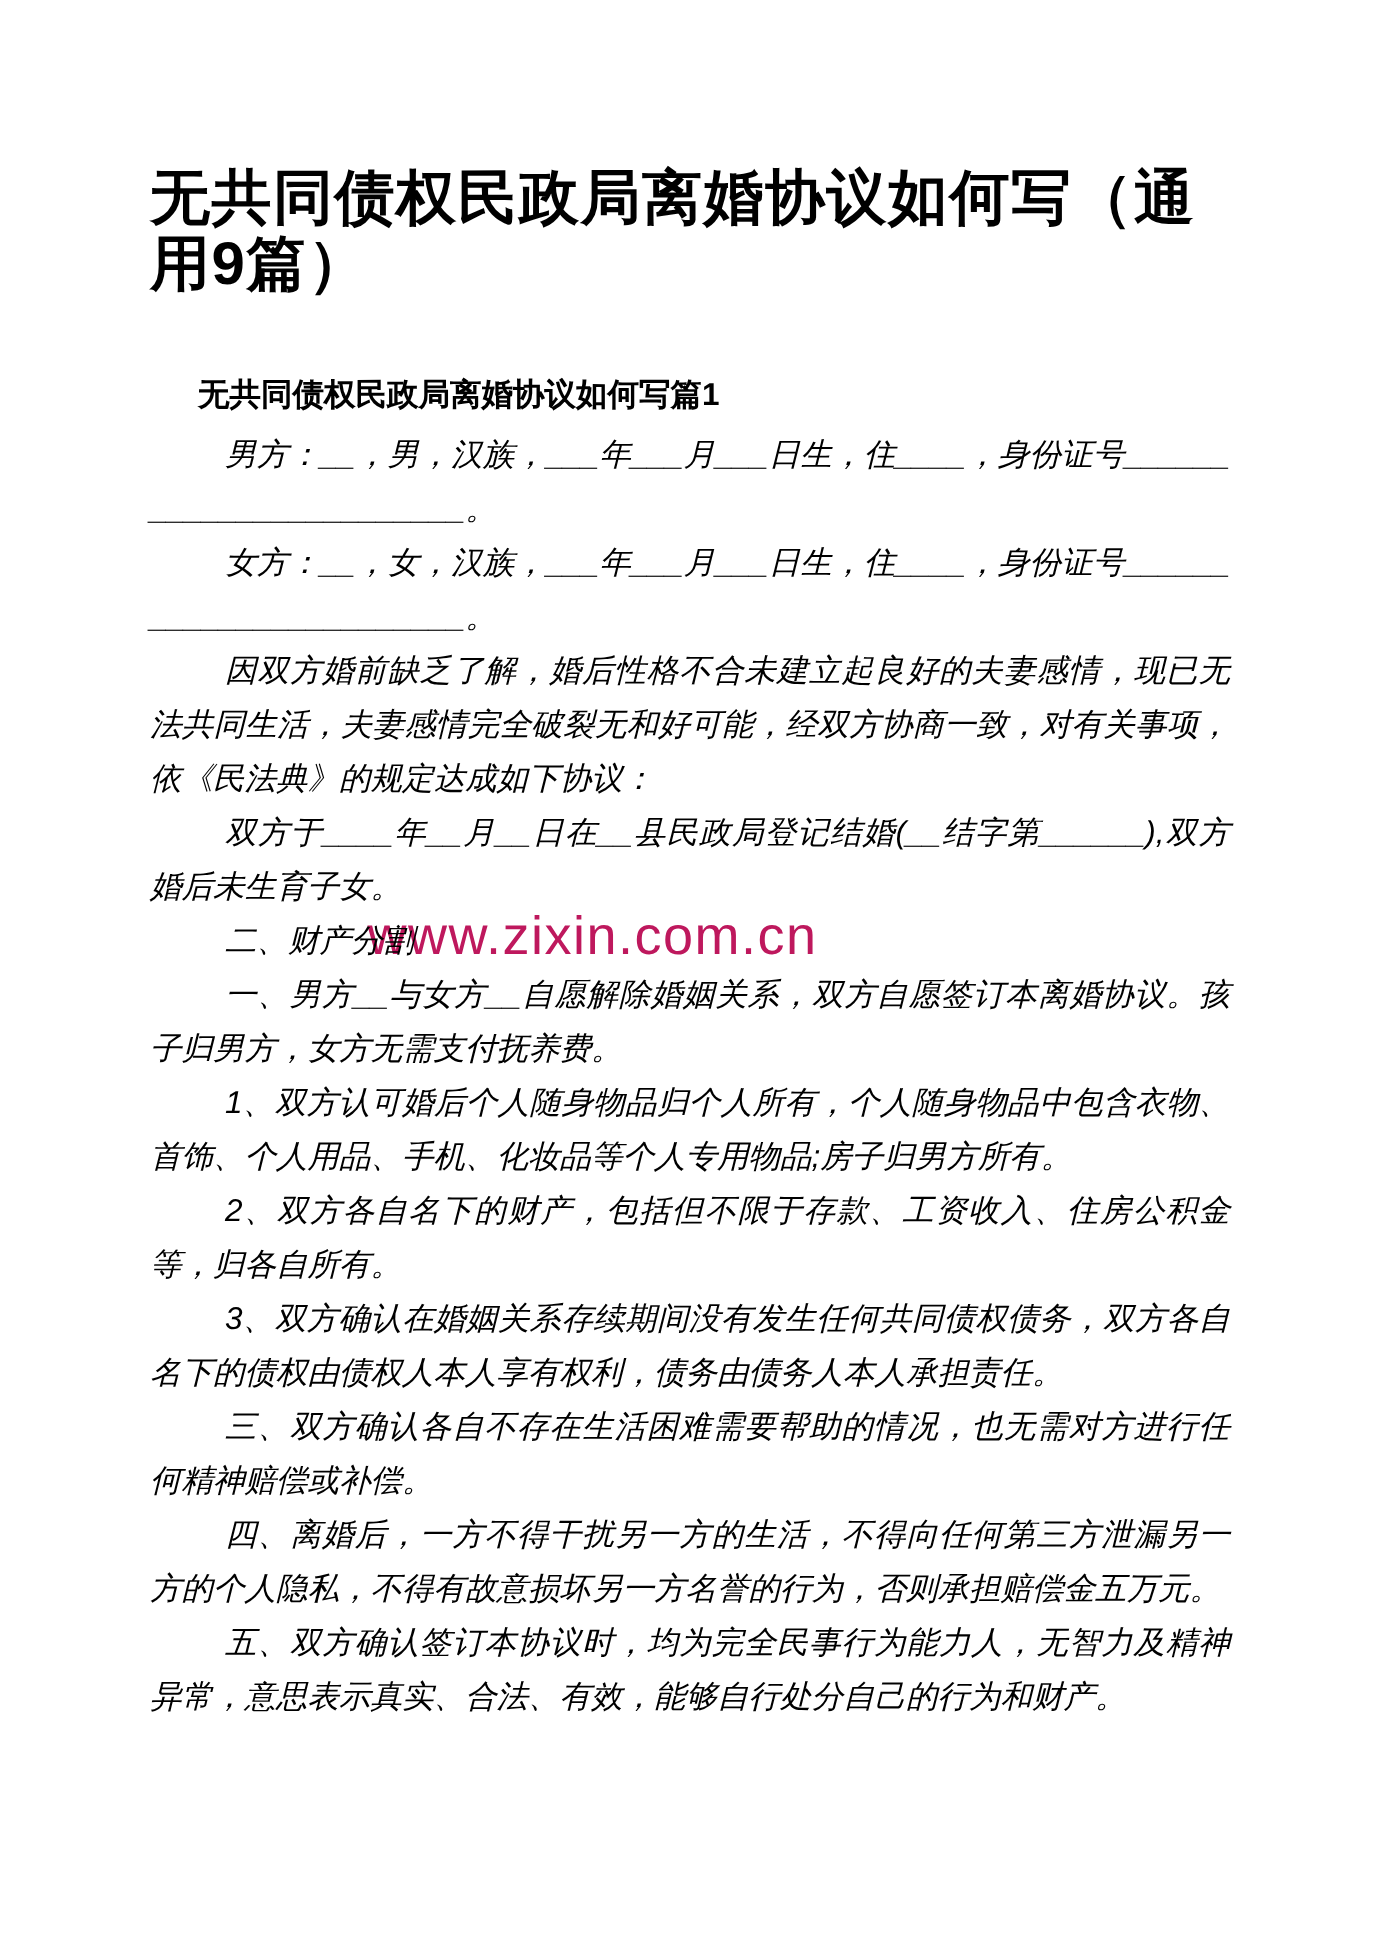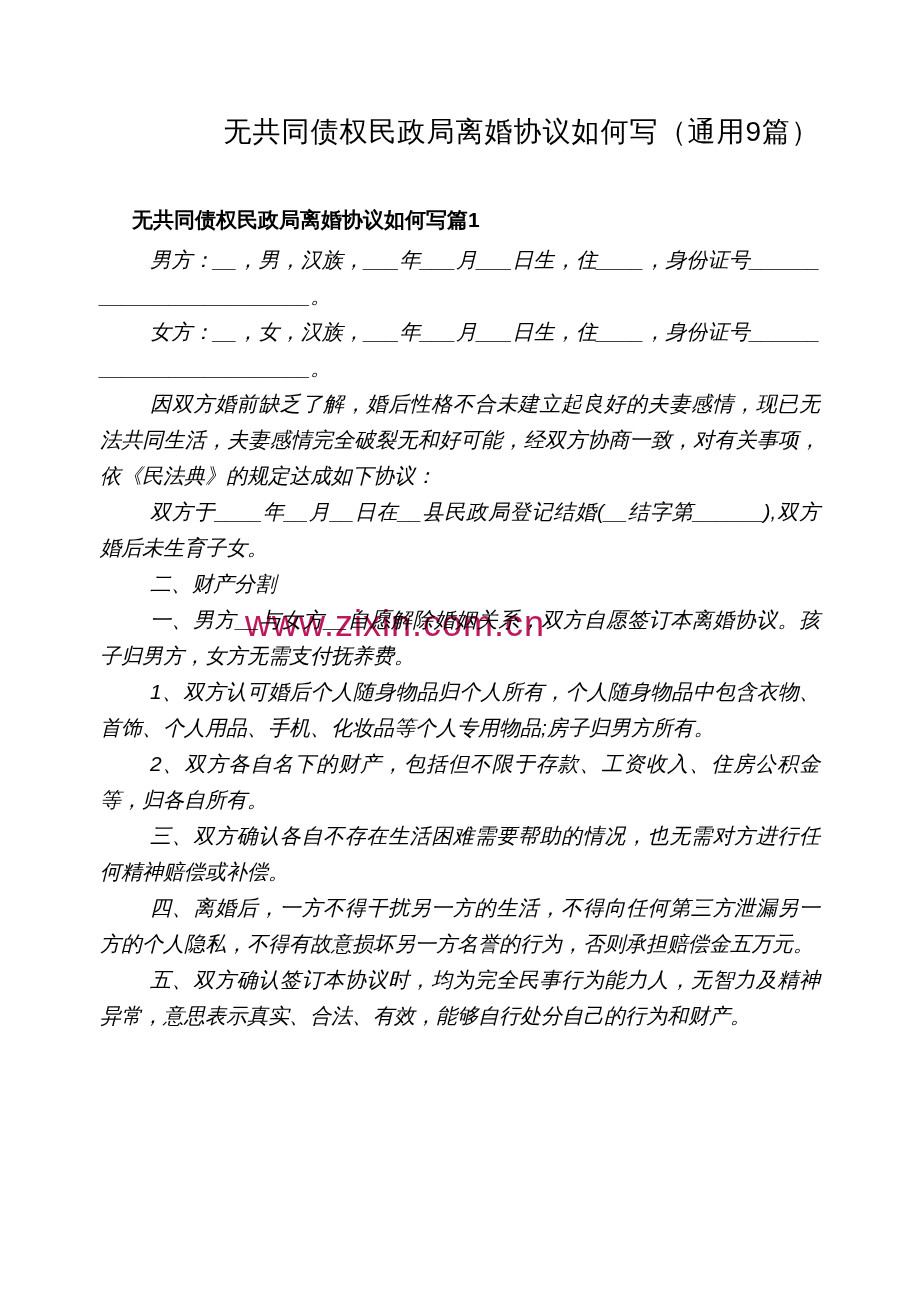--- a/index.html
+++ b/index.html
@@ -35,24 +35,24 @@
     user-select: none;
     pointer-events: none;
     text-align: center;
   }
   .doc {
     position: relative;
     z-index: 1;
   }
   .doc-title {
     margin: 0 0 48px 0;
-    font-size: 28px;
+    font-size: 40px;
     line-height: 44px;
-    font-weight: normal;
-    text-align: right;
+    font-weight: bold;
+    text-align: left;
     letter-spacing: 1px;
   }
   .section-heading {
     margin: 0 0 4px 0;
     padding-left: 32px;
     font-size: 21px;
     line-height: 36px;
     font-weight: bold;
   }
   .para {
@@ -79,18 +79,19 @@
     <h2 class="section-heading">无共同债权民政局离婚协议如何写篇1</h2>
 
     <p class="para">男方：__，男，汉族，___年___月___日生，住____，身份证号________________________。</p>
     <p class="para">女方：__，女，汉族，___年___月___日生，住____，身份证号________________________。</p>
     <p class="para">因双方婚前缺乏了解，婚后性格不合未建立起良好的夫妻感情，现已无法共同生活，夫妻感情完全破裂无和好可能，经双方协商一致，对有关事项，依《民法典》的规定达成如下协议：</p>
     <p class="para">双方于____年__月__日在__县民政局登记结婚(__结字第______),双方婚后未生育子女。</p>
     <p class="para">二、财产分割</p>
     <p class="para">一、男方__与女方__自愿解除婚姻关系，双方自愿签订本离婚协议。孩子归男方，女方无需支付抚养费。</p>
     <p class="para">1、双方认可婚后个人随身物品归个人所有，个人随身物品中包含衣物、首饰、个人用品、手机、化妆品等个人专用物品;房子归男方所有。</p>
     <p class="para">2、双方各自名下的财产，包括但不限于存款、工资收入、住房公积金等，归各自所有。</p>
+    <p class="para">3、双方确认在婚姻关系存续期间没有发生任何共同债权债务，双方各自名下的债权由债权人本人享有权利，债务由债务人本人承担责任。</p>
     <p class="para">三、双方确认各自不存在生活困难需要帮助的情况，也无需对方进行任何精神赔偿或补偿。</p>
     <p class="para">四、离婚后，一方不得干扰另一方的生活，不得向任何第三方泄漏另一方的个人隐私，不得有故意损坏另一方名誉的行为，否则承担赔偿金五万元。</p>
     <p class="para">五、双方确认签订本协议时，均为完全民事行为能力人，无智力及精神异常，意思表示真实、合法、有效，能够自行处分自己的行为和财产。</p>
 
   </div>
 </div>
 
 </body></html>

